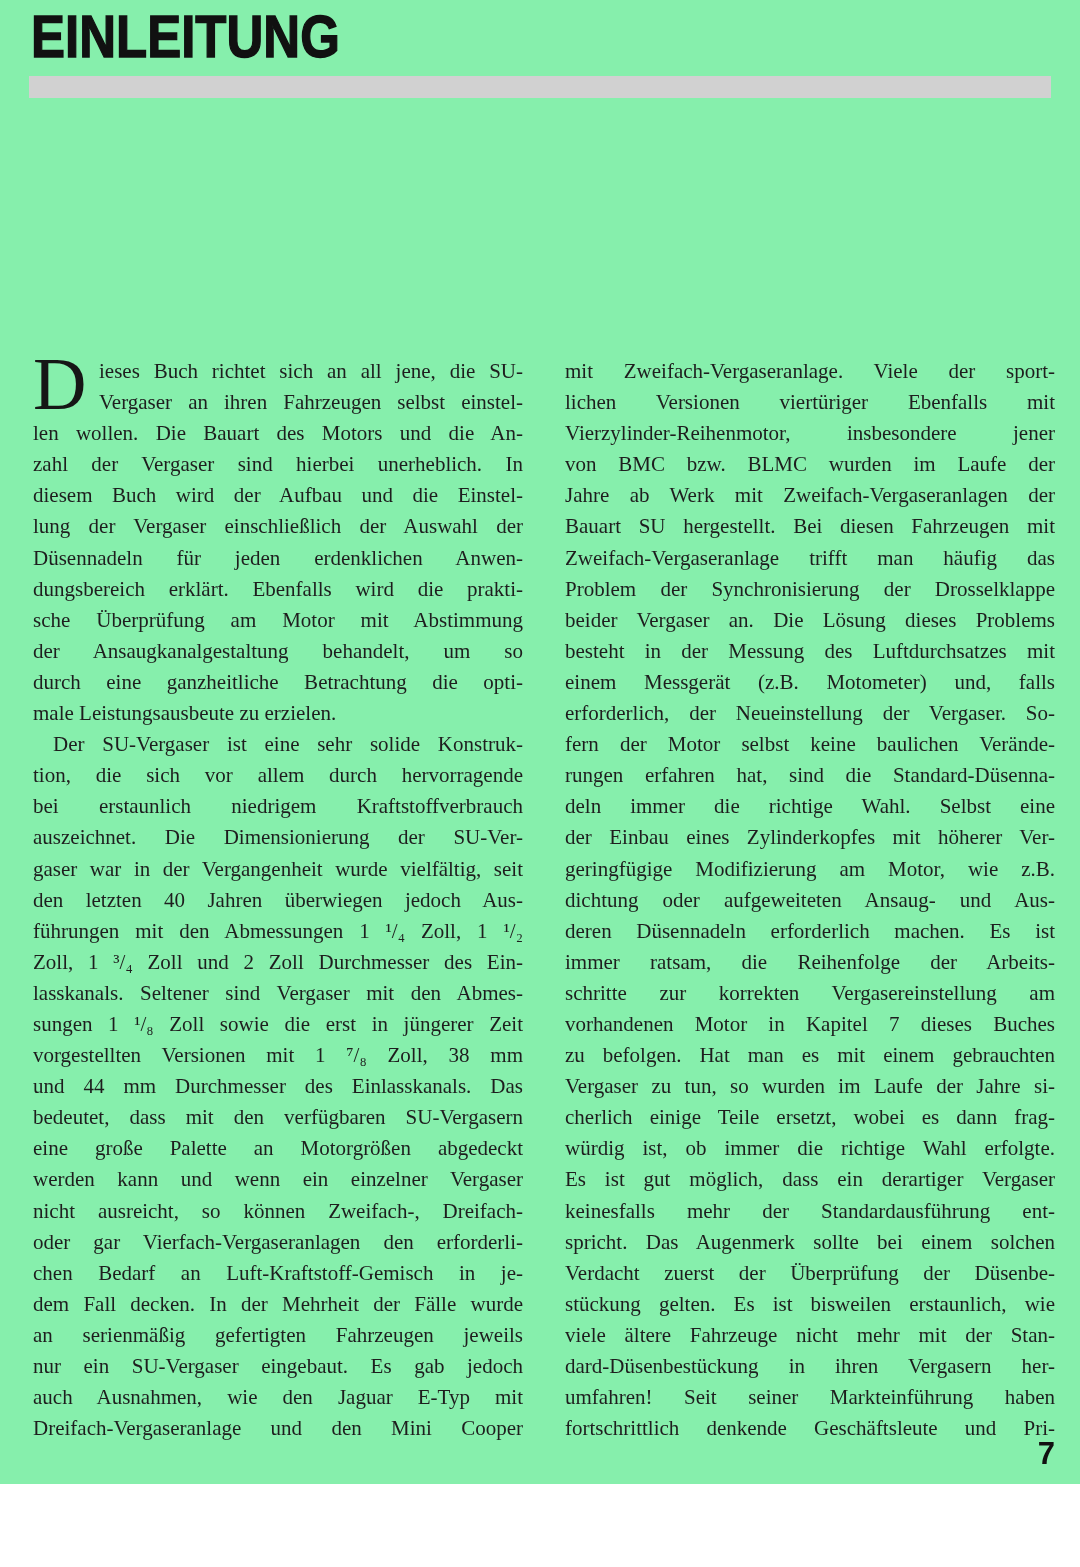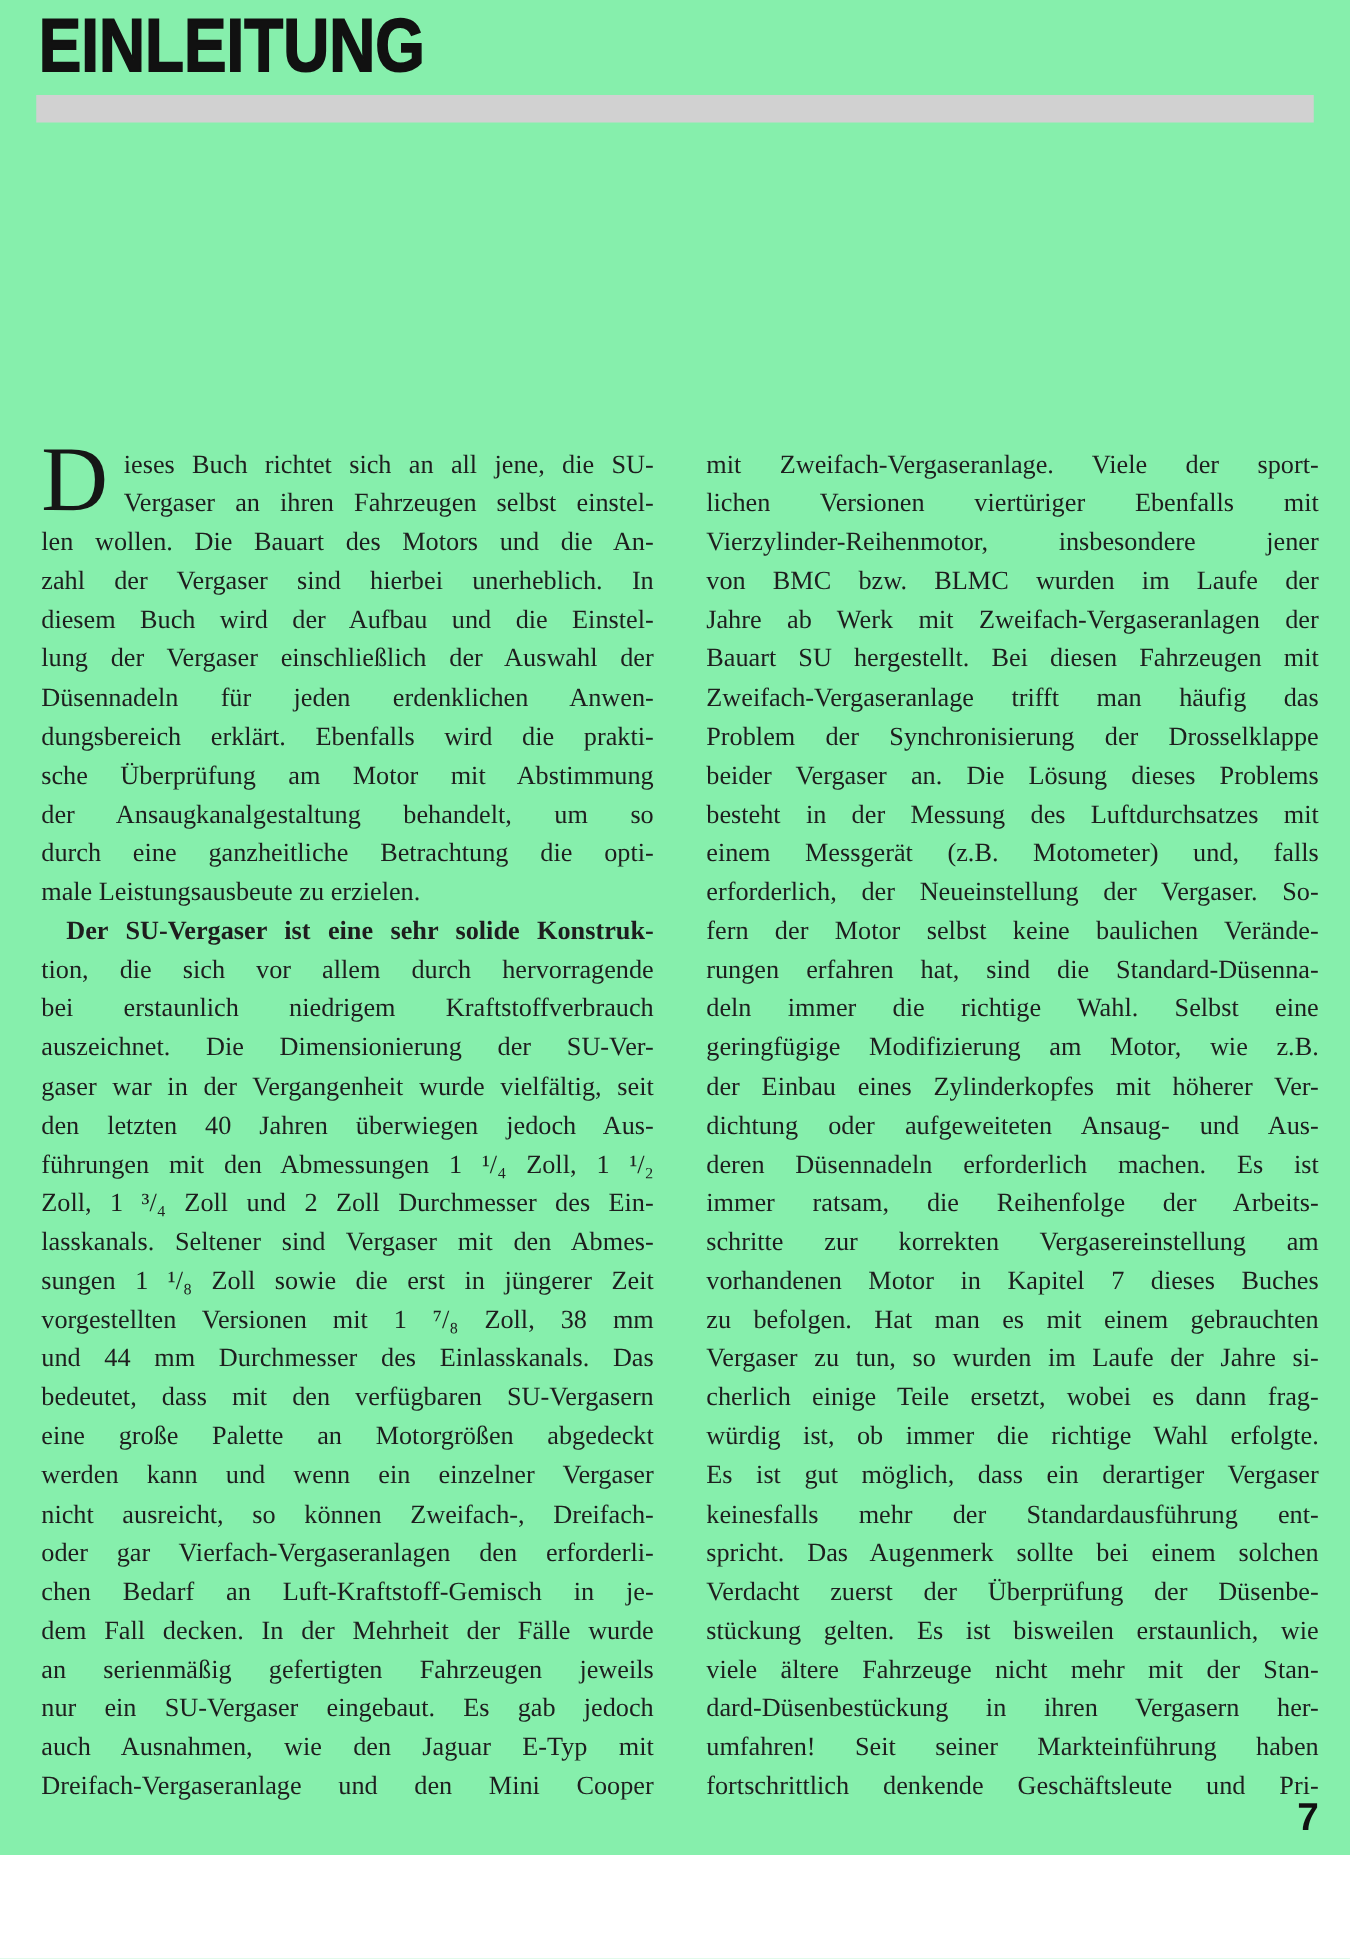--- a/index.html
+++ b/index.html
@@ -46,21 +46,21 @@
   .column { width: 490px; }
   .line {
     font-size: 21px;
     line-height: 31.1px;
     color: #1e1e1e;
     text-align: justify;
     text-align-last: justify;
     white-space: normal;
   }
   .line.end { text-align-last: left; }
-  .line.indent { text-indent: 20px; font-weight: bold; }
+  .line.indent { text-indent: 20px; }
   .dropcap {
     float: left;
     width: 56px;
     height: 50px;
     margin: 3px 10px 0 0;
     font-family: "Liberation Serif", serif;
     font-size: 74px;
     line-height: 50px;
     color: #161616;
     overflow: visible;
@@ -134,22 +134,22 @@
         <div class="line">Bauart SU hergestellt. Bei diesen Fahrzeugen mit</div>
         <div class="line">Zweifach-Vergaseranlage trifft man häufig das</div>
         <div class="line">Problem der Synchronisierung der Drosselklappe</div>
         <div class="line">beider Vergaser an. Die Lösung dieses Problems</div>
         <div class="line">besteht in der Messung des Luftdurchsatzes mit</div>
         <div class="line">einem Messgerät (z.B. Motometer) und, falls</div>
         <div class="line">erforderlich, der Neueinstellung der Vergaser. So-</div>
         <div class="line">fern der Motor selbst keine baulichen Verände-</div>
         <div class="line">rungen erfahren hat, sind die Standard-Düsenna-</div>
         <div class="line">deln immer die richtige Wahl. Selbst eine</div>
+        <div class="line">der Einbau eines Zylinderkopfes mit höherer Ver-</div>
         <div class="line">geringfügige Modifizierung am Motor, wie z.B.</div>
-        <div class="line">der Einbau eines Zylinderkopfes mit höherer Ver-</div>
         <div class="line">dichtung oder aufgeweiteten Ansaug- und Aus-</div>
         <div class="line">deren Düsennadeln erforderlich machen. Es ist</div>
         <div class="line">immer ratsam, die Reihenfolge der Arbeits-</div>
         <div class="line">schritte zur korrekten Vergasereinstellung am</div>
         <div class="line">vorhandenen Motor in Kapitel 7 dieses Buches</div>
         <div class="line">zu befolgen. Hat man es mit einem gebrauchten</div>
         <div class="line">Vergaser zu tun, so wurden im Laufe der Jahre si-</div>
         <div class="line">cherlich einige Teile ersetzt, wobei es dann frag-</div>
         <div class="line">würdig ist, ob immer die richtige Wahl erfolgte.</div>
         <div class="line">Es ist gut möglich, dass ein derartiger Vergaser</div>

